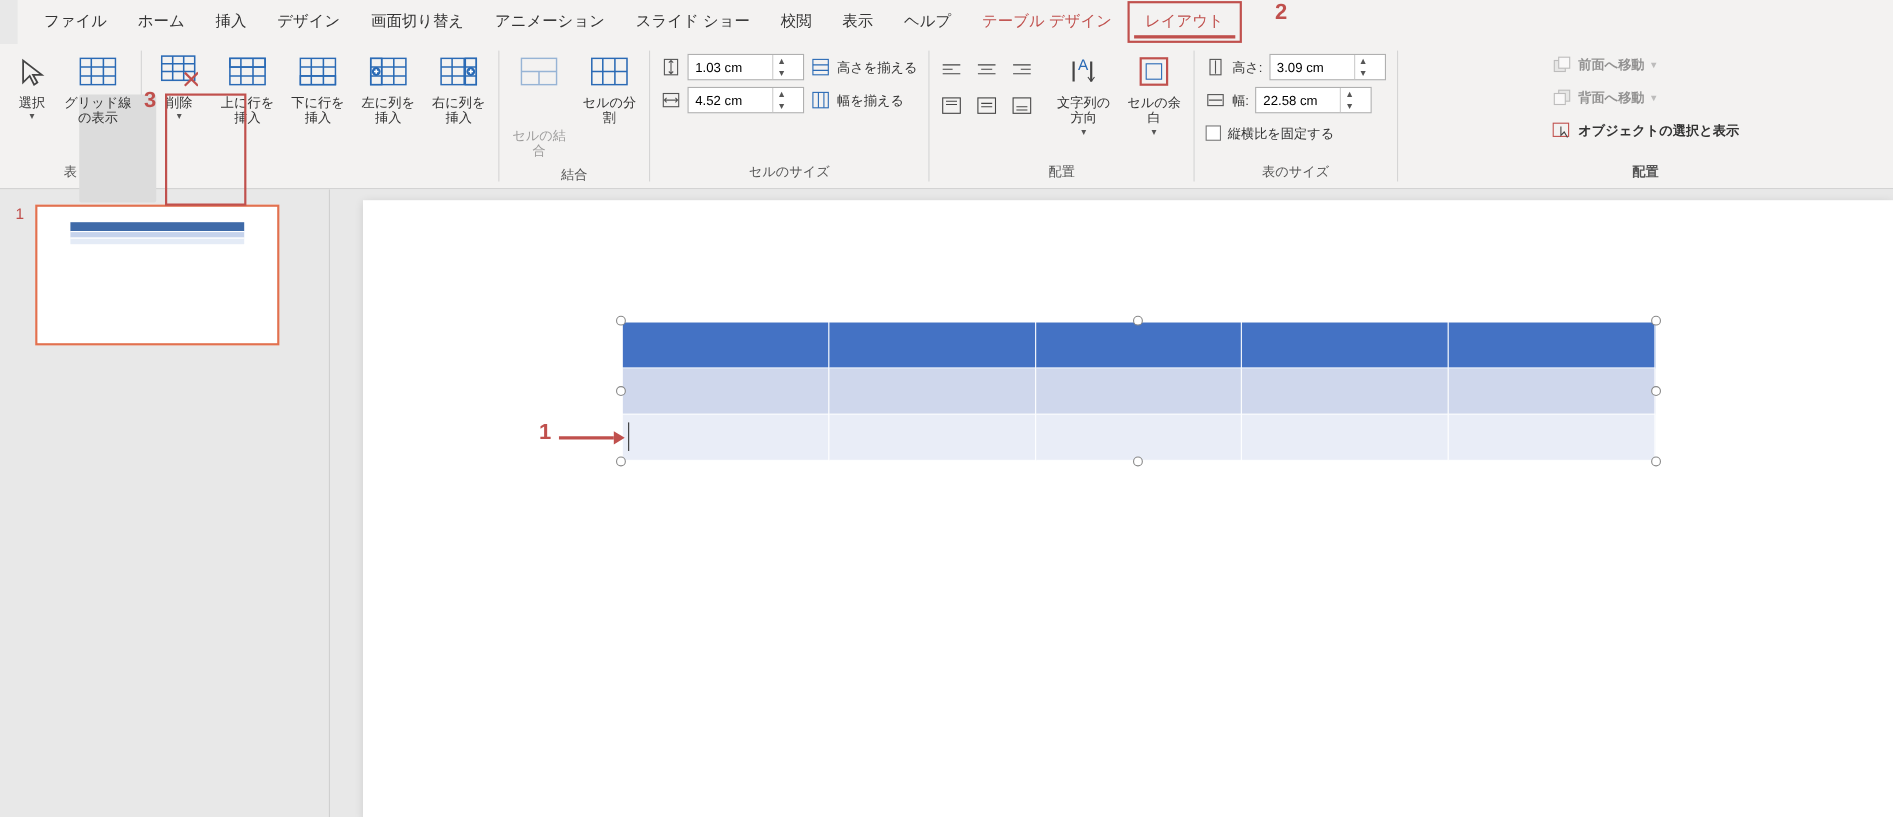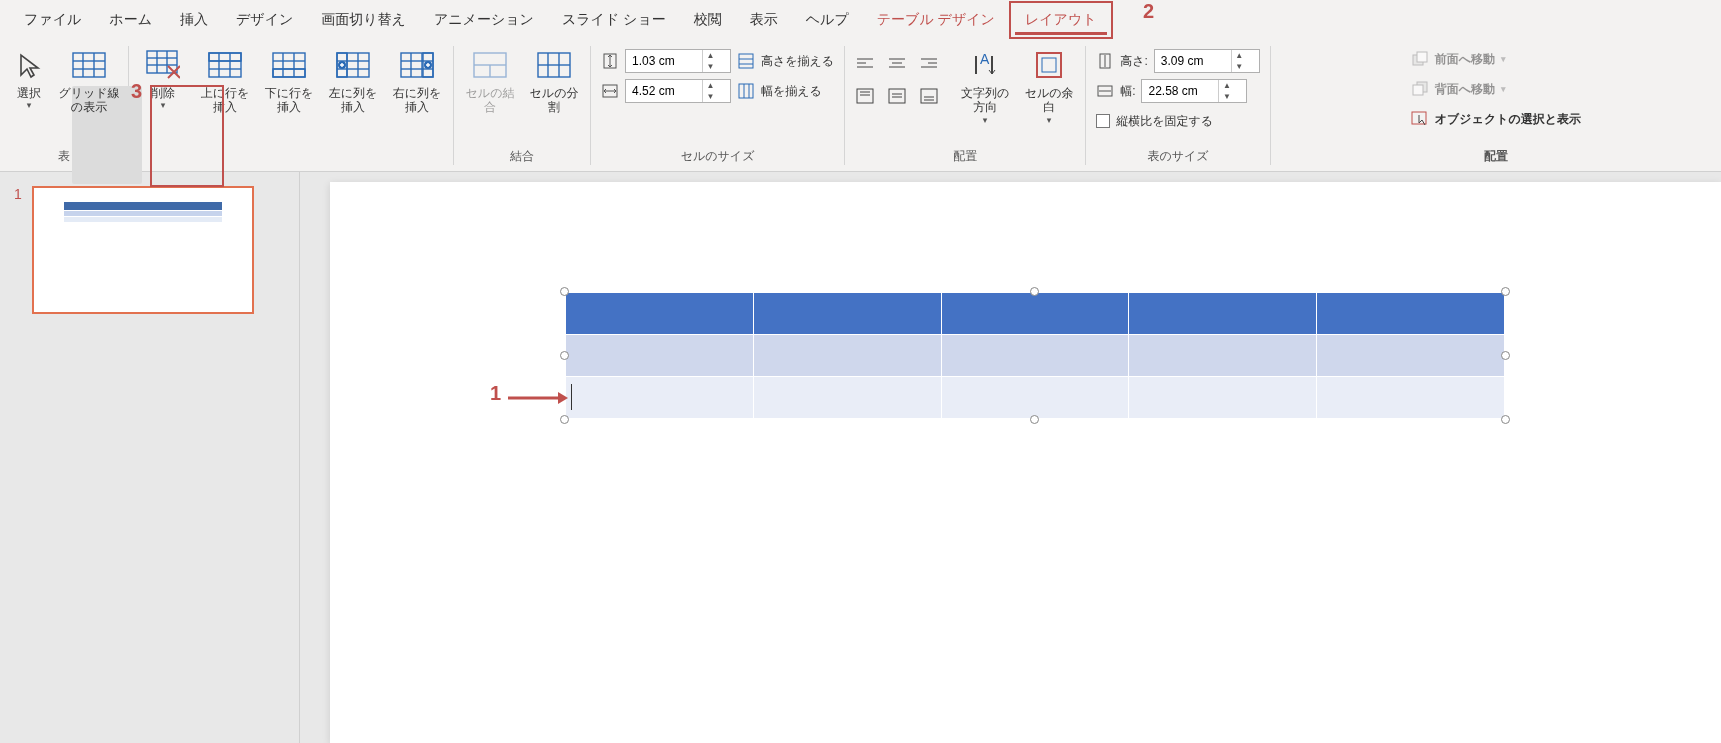--- a/index.html
+++ b/index.html
@@ -1,36 +1,36 @@
 <!DOCTYPE html>
 <html><head>
 <meta charset="utf-8">
 <style>
   * { box-sizing: border-box; margin: 0; padding: 0; }
   body { font-family: "Yu Gothic UI", "Segoe UI", Meiryo, sans-serif; font-size: 12px; background: #e8e8e8; overflow: hidden; width: 1721px; height: 743px; color: #333; }
 
   
-  .ribbon-tabs { display: flex; align-items: center; padding: 0 10px; height: 40px; background: #f3f2f1; }
+  .ribbon-tabs { display: flex; align-items: center; padding: 0 10px; height: 40px; background: #f3f2f1; margin-left: 16px; }
   .ribbon-tab { padding: 8px 14px; font-size: 14px; cursor: pointer; }
   .ribbon-tab.context { color: #c0504d; }
   .ribbon-tab.active { border: 2px solid #c0504d; position: relative; }
   .ribbon-tab.active::after { content:""; position:absolute; left:4px; right:4px; bottom:2px; height:3px; background:#c0504d; }
 
   .ribbon-body { display: flex; background: #f3f2f1; border-bottom: 1px solid #d0d0d0; height: 132px; }
   .group { display:flex; flex-direction:column; align-items:center; padding: 2px 6px 0 6px; position:relative; }
   .group-ctrls { display:flex; align-items:flex-start; flex:1; gap:4px; }
   .group-label { font-size: 12px; color:#555; padding: 4px 0 6px; text-align:center; width:100%; }
   .sep { width:1px; background:#d5d5d5; margin: 6px 0; }
 
   .big-btn { display:flex; flex-direction:column; align-items:center; justify-content:flex-start; width:60px; padding: 6px 2px 2px; text-align:center; cursor:pointer; border-radius:3px; }
   .big-btn .ico { width:34px; height:34px; margin-bottom:4px; display:flex; align-items:center; justify-content:center; }
   .big-btn .lbl { font-size:12px; line-height:1.2; }
   .big-btn .caret { font-size:9px; color:#555; }
 
-  .big-btn.disabled { opacity:0.45; cursor:default; }
+  .big-btn.disabled { opacity:0.45; cursor:default;gap:30px; }
   .stack { display:flex; flex-direction:column; gap:4px; padding-top:6px; }
   .row { display:flex; align-items:center; gap:6px; height:26px; padding:0 4px;}
   .row .lbl { font-size:12px; }
   .chk { width:14px; height:14px; border:1px solid #777; background:#fff; display:inline-block; }
   .spin { display:flex; align-items:center; border:1px solid #b0b0b0; background:#fff; height:24px; width:106px; }
   .spin input { border:none; width:76px; padding: 0 6px; font-size:12px; outline:none; background:transparent;}
   .spin .arrows { width:16px; display:flex; flex-direction:column; border-left:1px solid #ccc;}
   .spin .arrows span { height:11px; font-size:8px; text-align:center; line-height:11px; color:#555; cursor:pointer;}
   .mini-ico { width:18px; height:18px; display:inline-flex; align-items:center; justify-content:center; }
   .align-grid { display:grid; grid-template-columns: repeat(3, 28px); grid-template-rows: repeat(2, 28px); gap:4px; padding-top:8px; margin-right:8px;}

